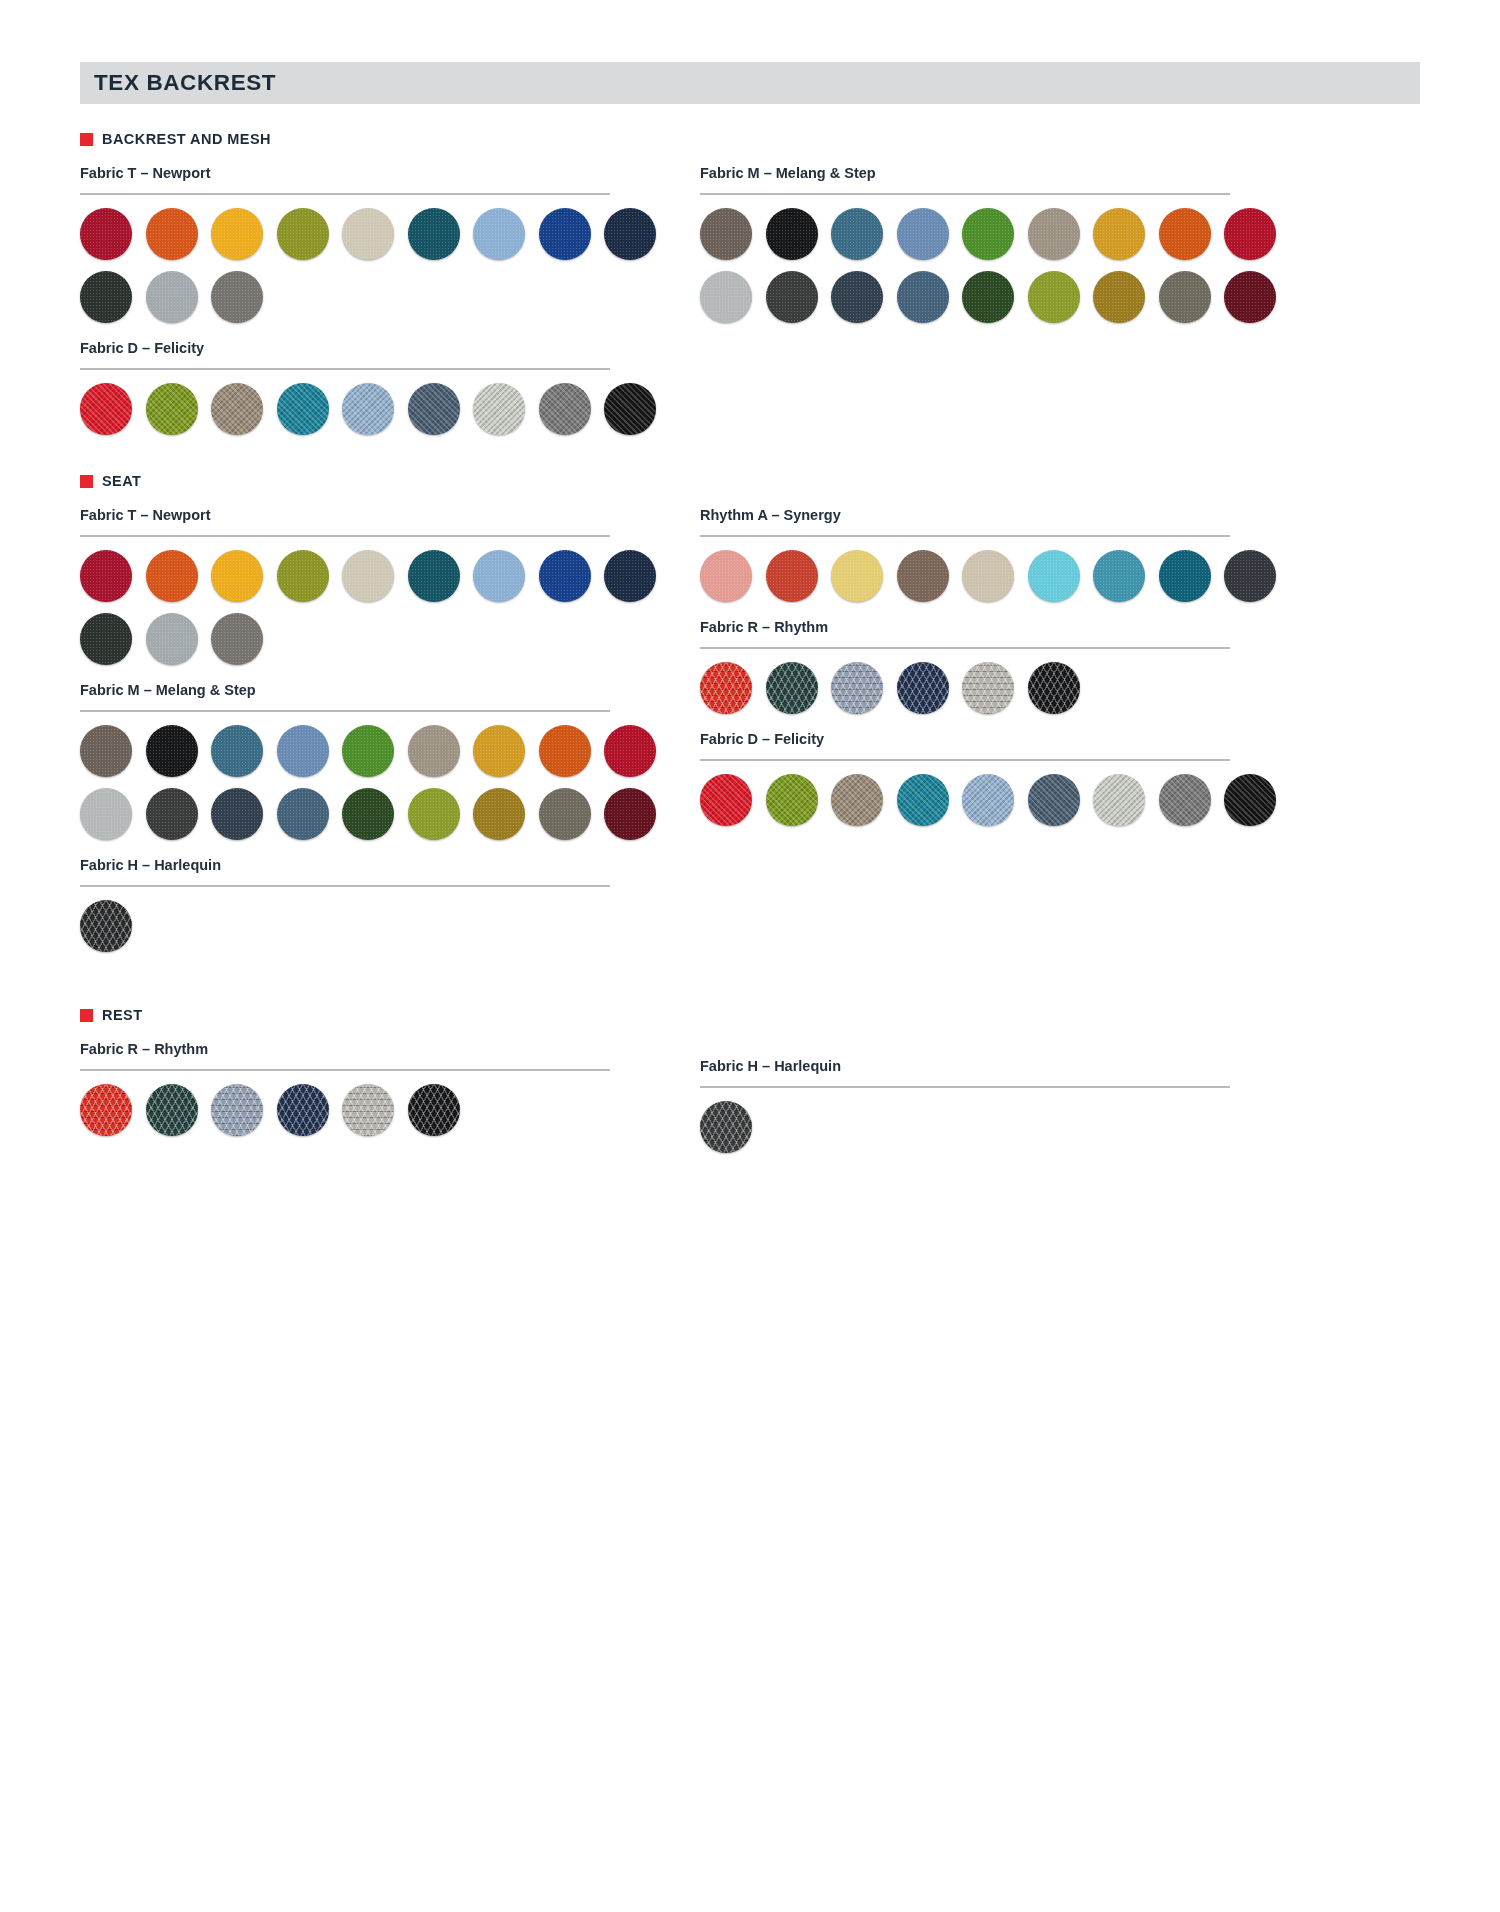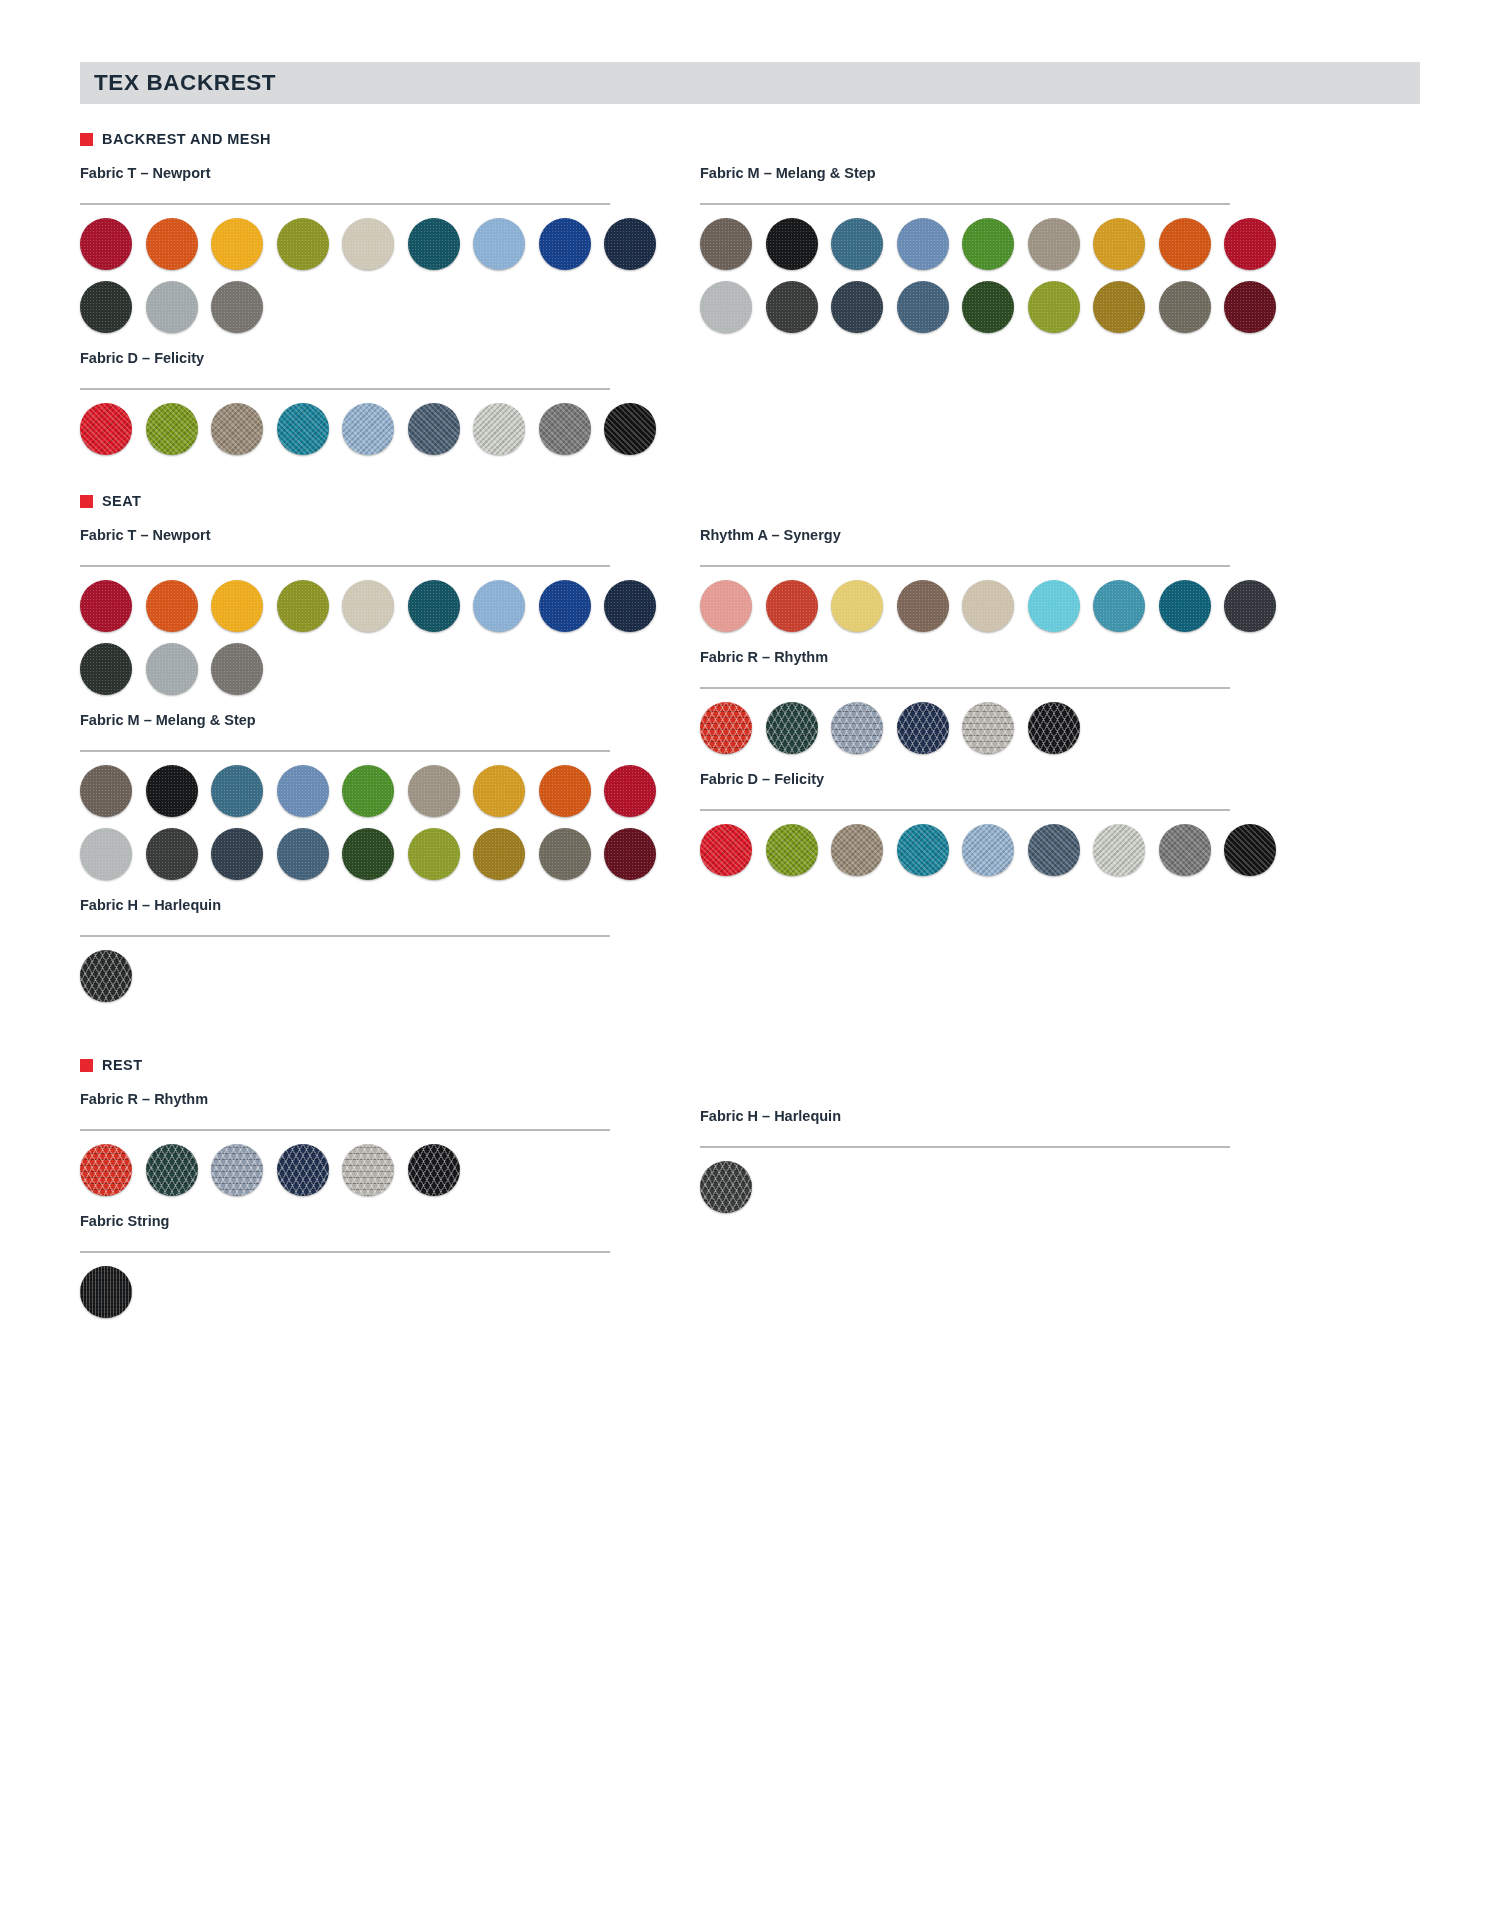--- a/index.html
+++ b/index.html
@@ -60,21 +60,21 @@
     gap: 90px;
   }
   .col { width: 530px; flex: none; }
 
   
   .fabric-block { margin-top: 0; }
   .fabric-name {
     font-size: 14.5px;
     font-weight: bold;
     color: #24303d;
-    padding-bottom: 22px;
+    padding-bottom: 12px;
   }
   .fabric-rule {
     height: 2px;
     background: #b7b9bb;
     margin-bottom: 13px;
   }
   .swatch-row {
     display: flex;
     gap: 13.5px;
     margin-bottom: 11px;
@@ -324,27 +324,20 @@
             <div class="fabric-rule"></div>
             <div class="swatch-row">
               <div class="swatch tex-mesh" style="background: rgb(211, 49, 36);"></div>
               <div class="swatch tex-mesh" style="background: rgb(37, 65, 62);"></div>
               <div class="swatch tex-mesh" style="background: rgb(142, 155, 173);"></div>
               <div class="swatch tex-mesh" style="background: rgb(34, 48, 79);"></div>
               <div class="swatch tex-mesh" style="background: rgb(180, 177, 171);"></div>
               <div class="swatch tex-mesh" style="background: rgb(23, 24, 26);"></div>
             </div>
           </div>
-          <div class="fabric-block" style="margin-top: 17px;">
-            <div class="fabric-name">Fabric String</div>
-            <div class="fabric-rule"></div>
-            <div class="swatch-row">
-              <div class="swatch tex-string" style="background: rgb(27, 28, 29);"></div>
-            </div>
-          </div>
         </div>
         <div class="col">
           <div class="fabric-block" style="margin-top: 17px;">
             <div class="fabric-name">Fabric H – Harlequin</div>
             <div class="fabric-rule"></div>
             <div class="swatch-row">
               <div class="swatch tex-mesh" style="background: rgb(58, 59, 60);"></div>
             </div>
           </div>
         </div>

